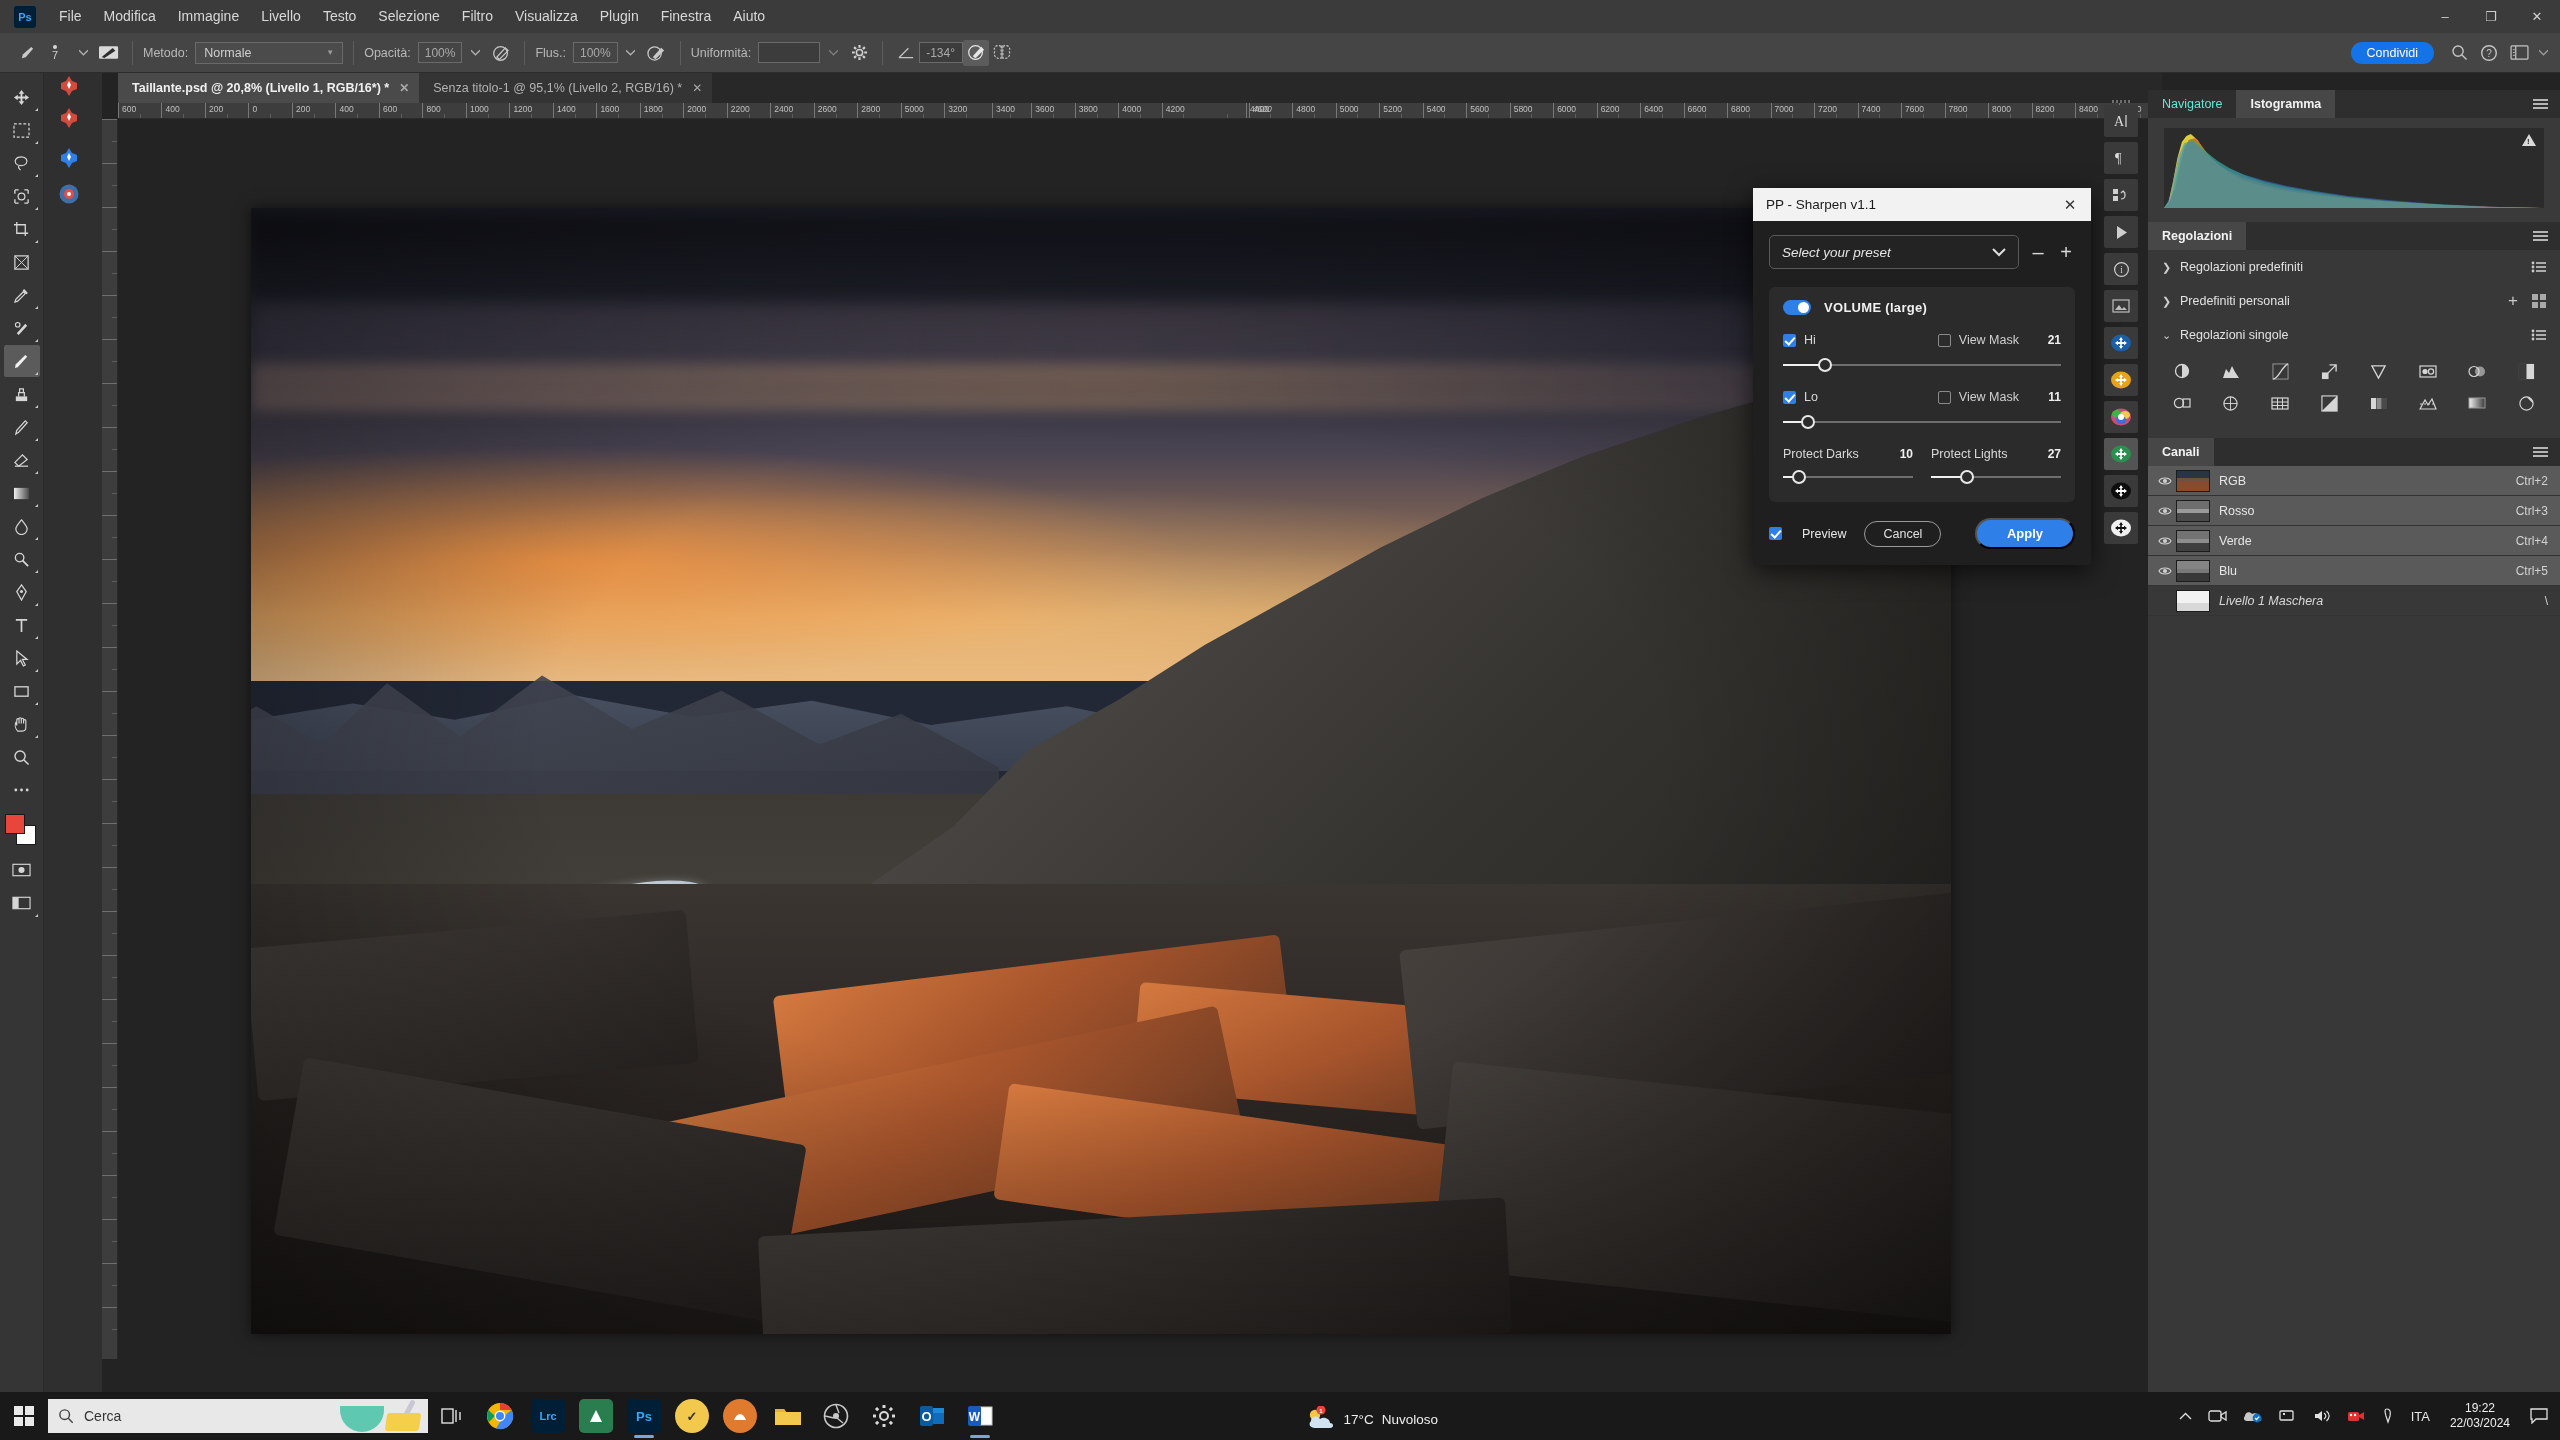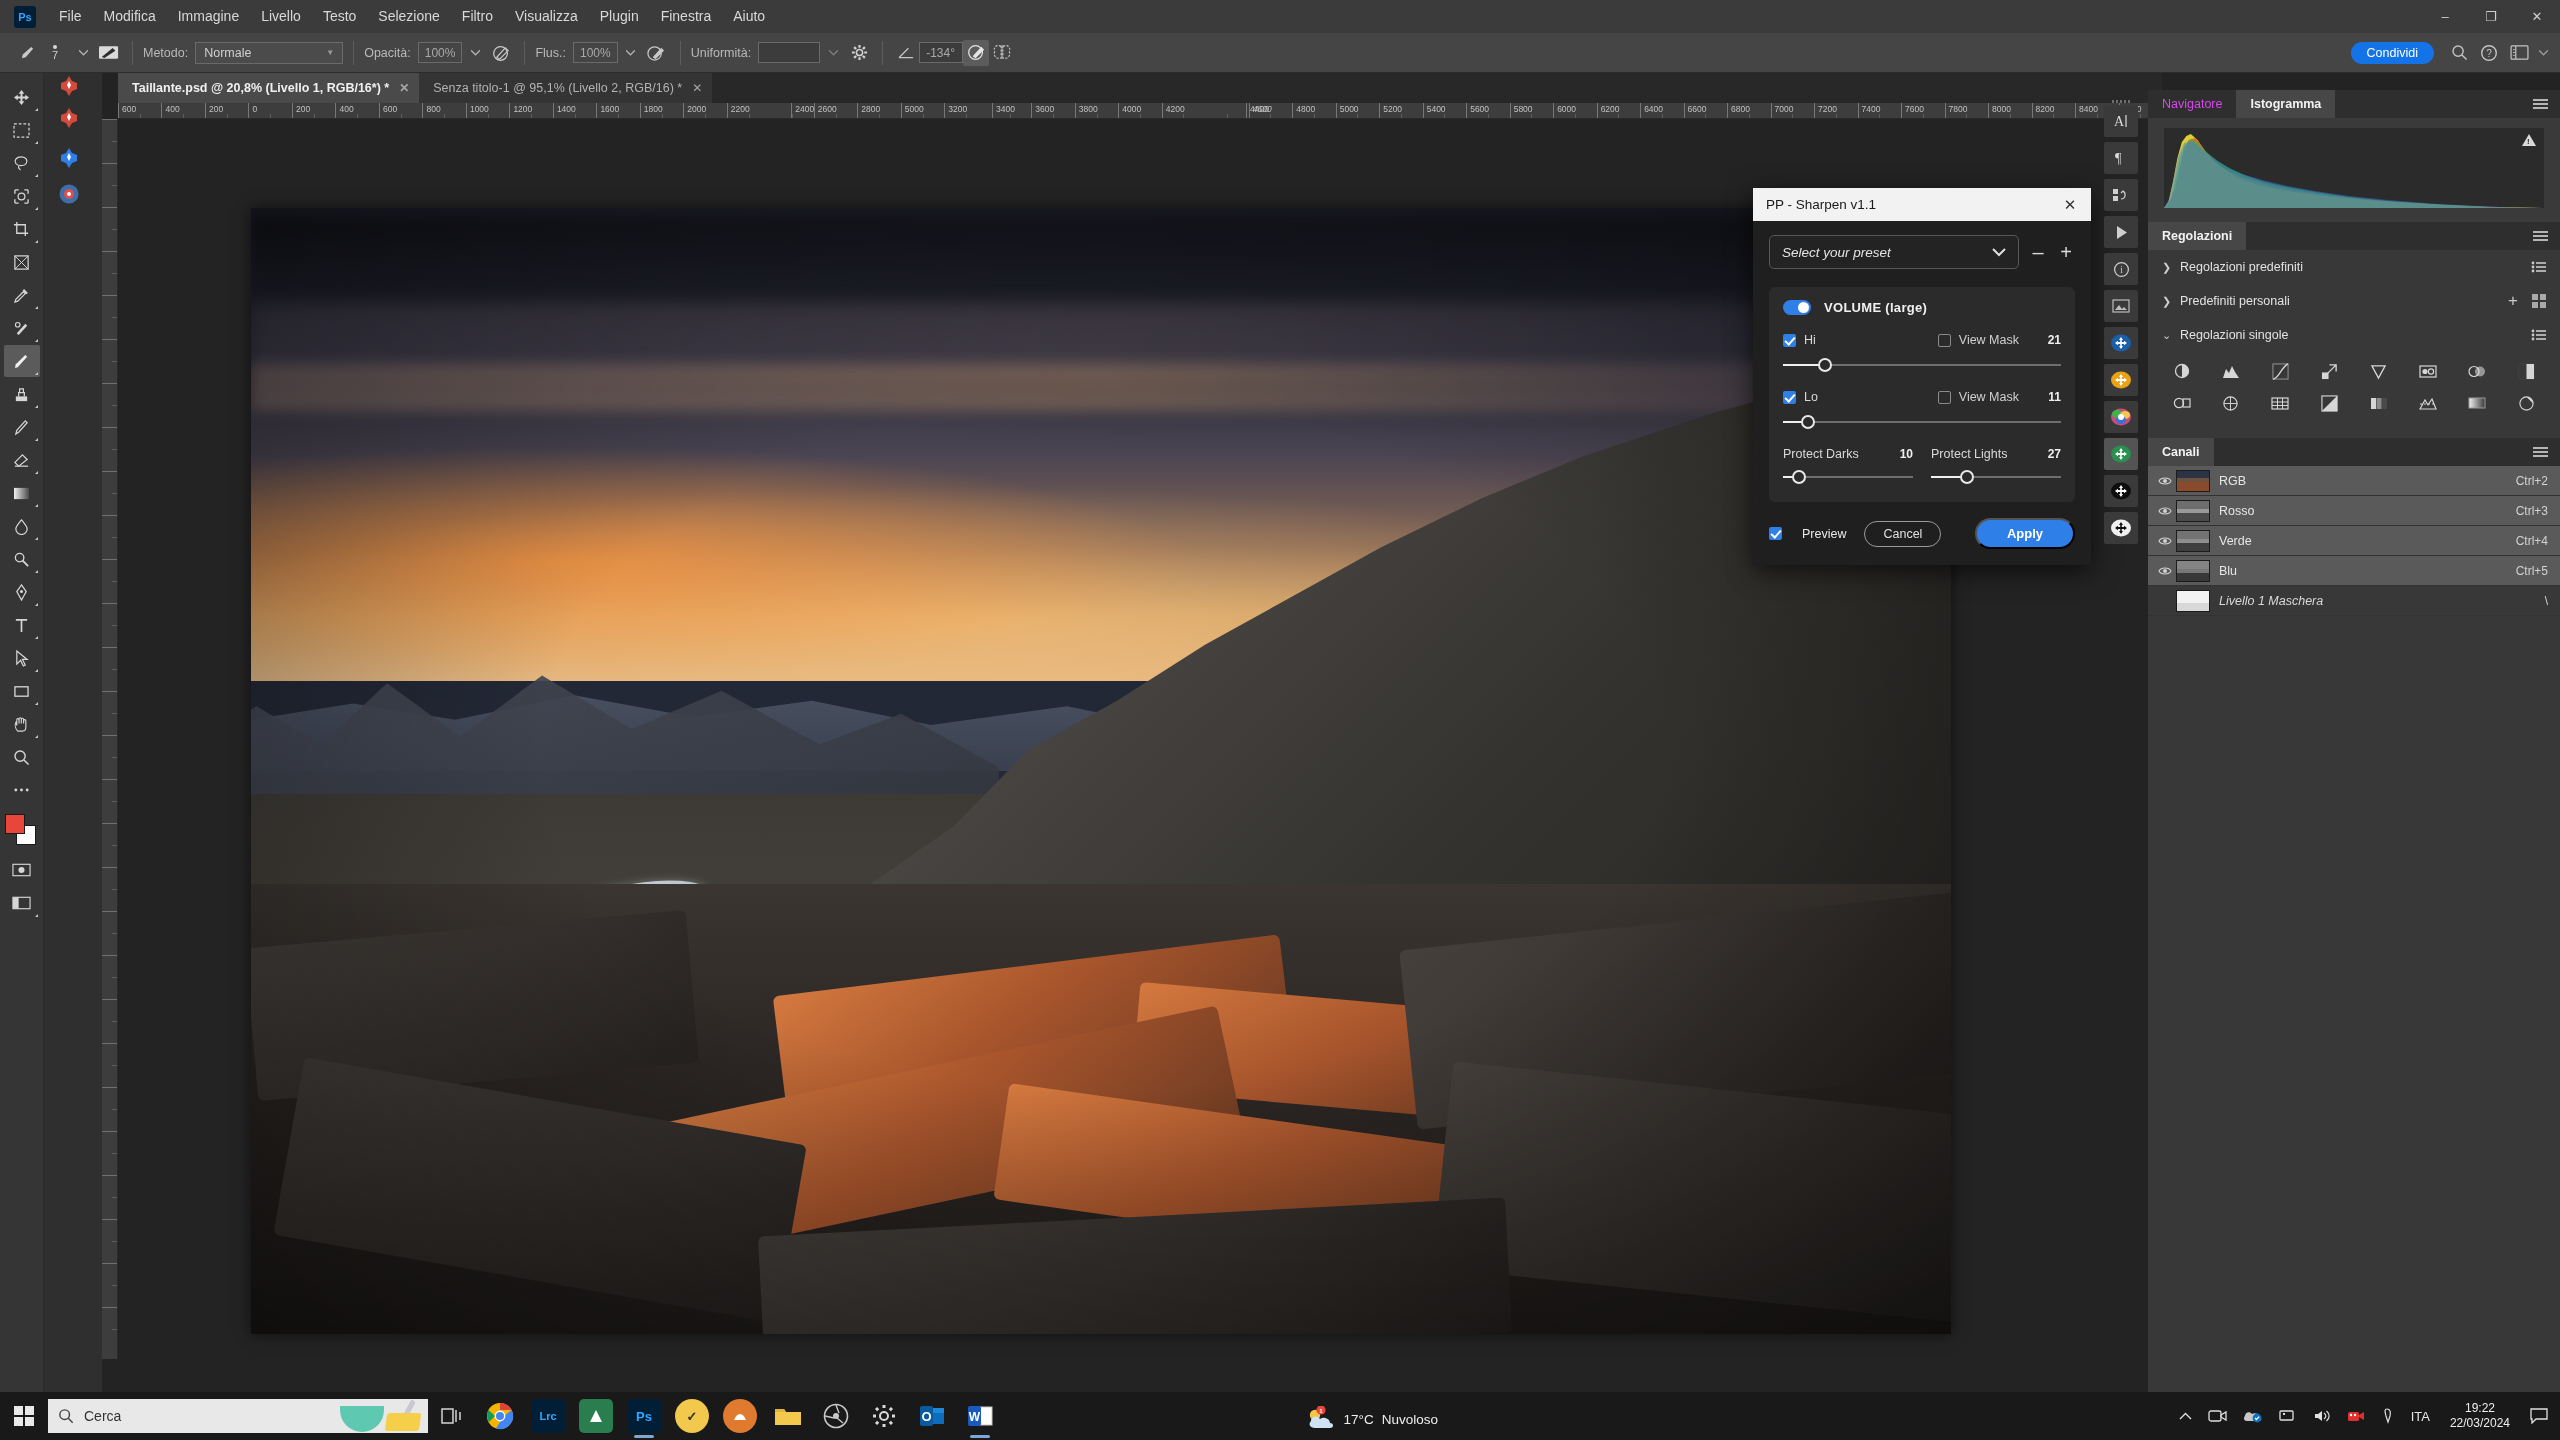--- a/index.html
+++ b/index.html
@@ -198,21 +198,21 @@
   .rail { position:absolute; left:2104px; top:100px; width:36px; }
   .rail-item { width:34px; height:32px; margin-bottom:5px; display:flex; align-items:center;
                justify-content:center; background:#3a3a3a; border-radius:2px; color:#cfcfcf; }
   .rail-item.sel { background:#545454; }
   .rail-dots { width:20px; height:3px; margin:0 auto 2px;
                background:repeating-linear-gradient(90deg,#6e6e6e 0 2px, transparent 2px 4px); }
 
   
   .panels { position:absolute; left:2148px; top:90px; width:412px; height:1313px; background:#383838; }
   .panel-tabs { display:flex; align-items:stretch; height:28px; background:#2e2e2e; }
-  .ptab { padding:0 14px; display:flex; align-items:center; font-size:12.5px; color:#d946ef; }
+  .ptab { padding:0 14px; display:flex; align-items:center; font-size:12.5px; color:#5eead4; }
   .ptab.active { background:#474747; color:#f2f2f2; font-weight:bold; }
   .pmenu { margin-left:auto; display:flex; align-items:center; padding-right:12px; }
   .hamburger { width:15px; height:11px; background:repeating-linear-gradient(#b5b5b5 0 2px, transparent 2px 4px); }
   .hist-wrap { background:#3a3a3a; padding:10px 16px 14px; }
   .hist-box { position:relative; height:80px; background:#2b2b2b; overflow:hidden; }
   .warn { position:absolute; right:8px; top:6px; width:0; height:0;
           border-left:7px solid transparent; border-right:7px solid transparent; border-bottom:12px solid #d9d9d9; }
   .warn::after { content:'!'; position:absolute; left:-2px; top:3px; font-size:8px; color:#2b2b2b; font-weight:bold; }
 
   .panel-head { display:flex; align-items:center; height:28px; background:#2e2e2e; }
@@ -637,21 +637,21 @@
       <div class="rtick" style="left: 434.894px;">1400</div>
       <div class="rtick minor" style="left: 456.638px;"></div>
       <div class="rtick" style="left: 478.383px;">1600</div>
       <div class="rtick minor" style="left: 500.128px;"></div>
       <div class="rtick" style="left: 521.872px;">1800</div>
       <div class="rtick minor" style="left: 543.617px;"></div>
       <div class="rtick" style="left: 565.362px;">2000</div>
       <div class="rtick minor" style="left: 587.106px;"></div>
       <div class="rtick" style="left: 608.851px;">2200</div>
       <div class="rtick minor" style="left: 630.596px;"></div>
-      <div class="rtick" style="left: 652.34px; margin-left: 21px;">2400</div>
+      <div class="rtick" style="left: 652.34px;">2400</div>
       <div class="rtick minor" style="left: 674.085px;"></div>
       <div class="rtick" style="left: 695.83px;">2600</div>
       <div class="rtick minor" style="left: 717.574px;"></div>
       <div class="rtick" style="left: 739.319px;">2800</div>
       <div class="rtick minor" style="left: 761.064px;"></div>
       <div class="rtick" style="left: 782.809px;">5000</div>
       <div class="rtick minor" style="left: 804.553px;"></div>
       <div class="rtick" style="left: 826.298px;">3200</div>
       <div class="rtick minor" style="left: 848.043px;"></div>
       <div class="rtick" style="left: 874px;">3400</div>

